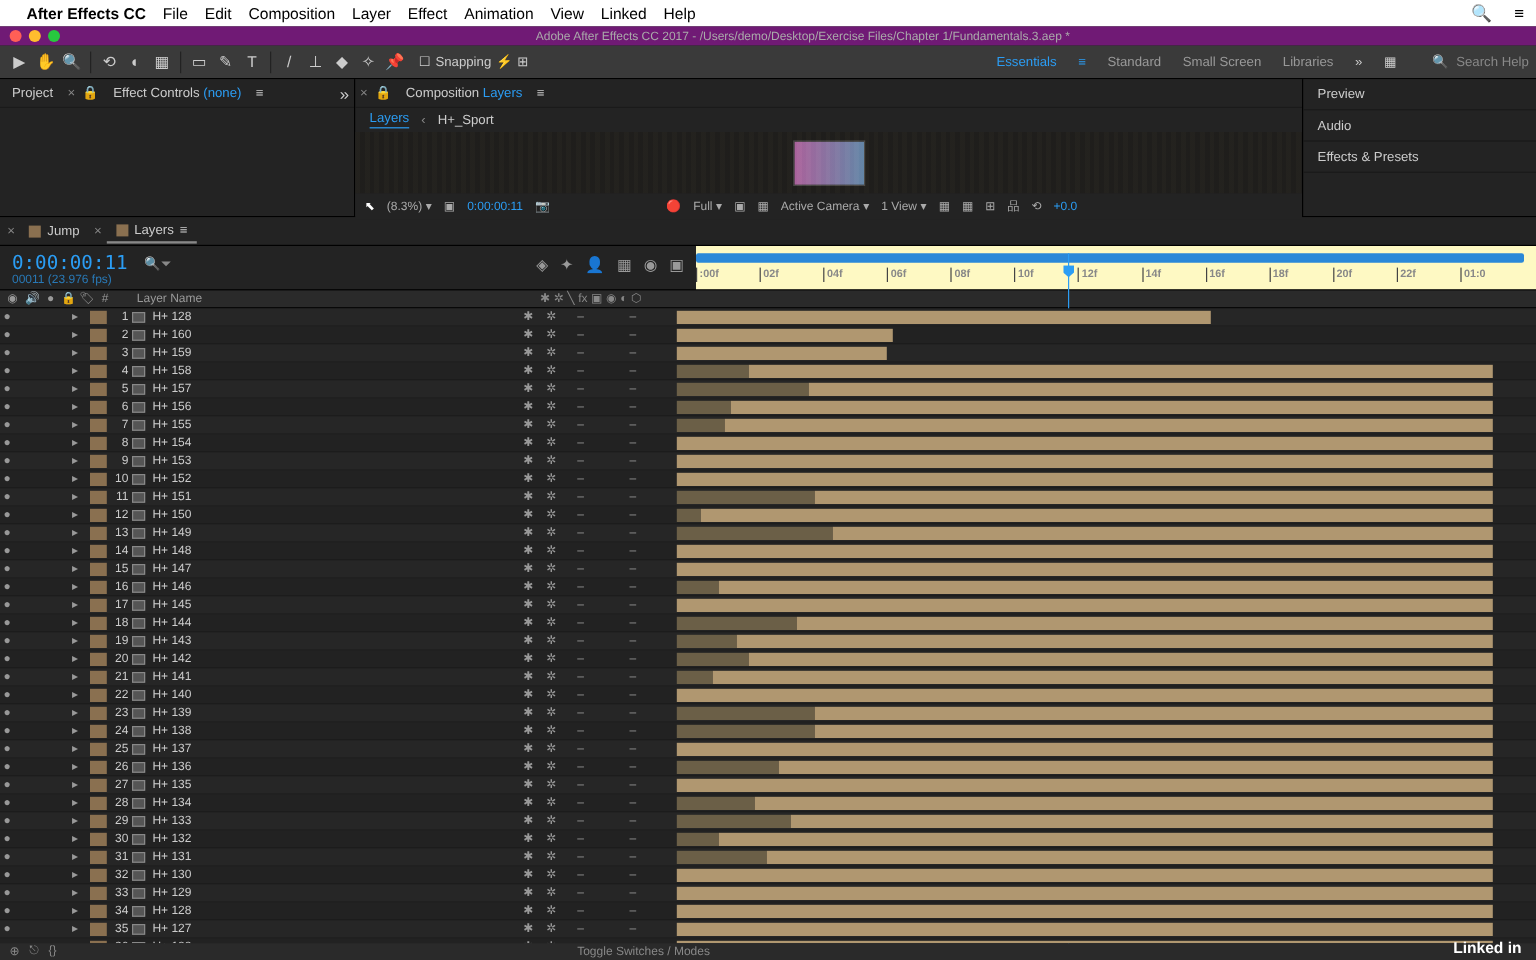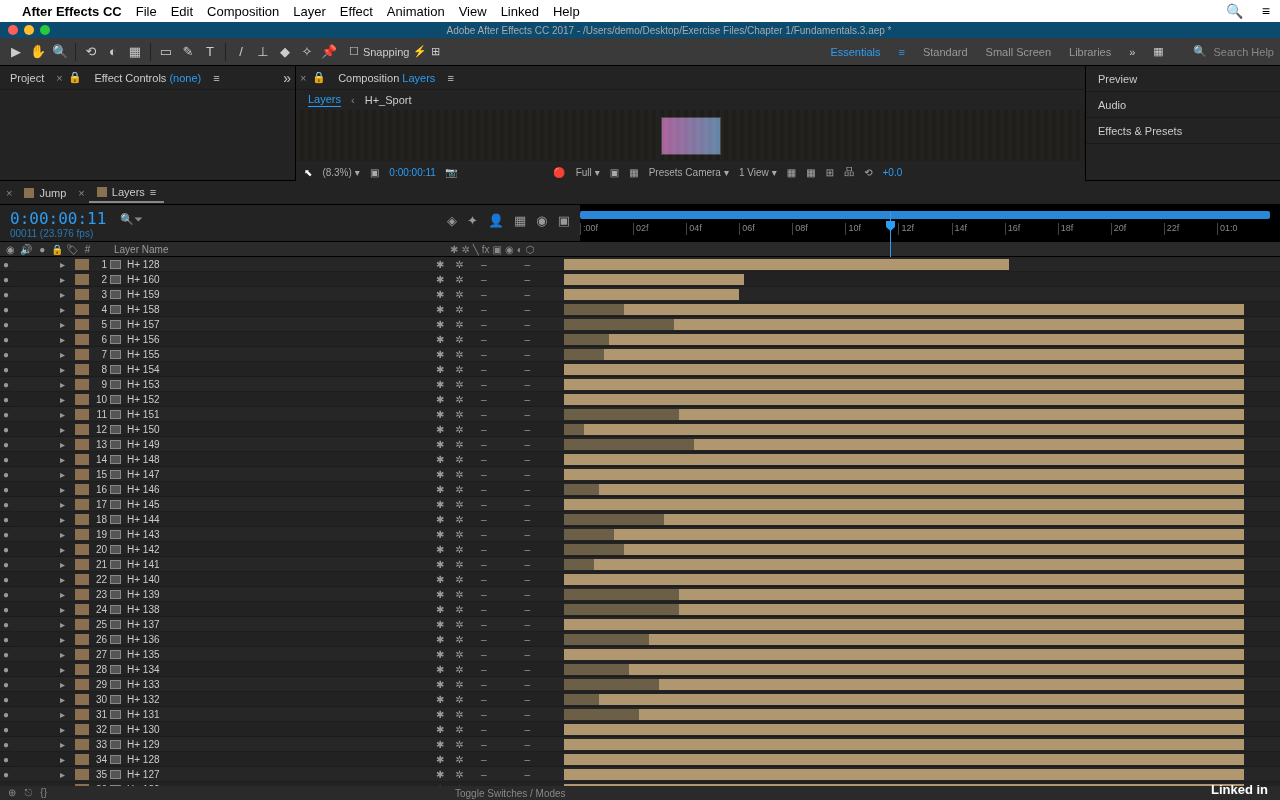--- a/index.html
+++ b/index.html
@@ -6,21 +6,21 @@
 body { width:1280px; height:800px; background:#1e1e1e; overflow:hidden; color:#ccc; font-size:11px; position:relative; }
 
 
 .menubar { height:22px; background:#fff; display:flex; align-items:center; padding:0 10px; color:#000; font-size:13px; }
 .menubar .apple { font-size:14px; margin-right:12px; }
 .menubar .app-name { font-weight:600; margin-right:14px; }
 .menubar .menu-item { margin-right:14px; }
 .menubar .right { margin-left:auto; display:flex; align-items:center; gap:18px; font-size:14px; }
 
 
-.titlebar { height:16px; background:#0c4a6e; display:flex; align-items:center; font-size:10px; color:#aaa; }
+.titlebar { height:16px; background:#701a75; display:flex; align-items:center; font-size:10px; color:#aaa; }
 .traffic { display:flex; gap:6px; padding:0 8px; }
 .traffic span { width:10px; height:10px; border-radius:50%; display:inline-block; }
 .traffic .r{background:#ff5f56;} .traffic .y{background:#ffbd2e;} .traffic .g{background:#27c93f;}
 .titlebar .title { flex:1; text-align:center; }
 
 
 .toolbar { height:28px; background:#3a3a3a; border-bottom:1px solid #000; display:flex; align-items:center; padding:0 6px; gap:2px; }
 .toolbar .tool { width:20px; height:20px; display:flex; align-items:center; justify-content:center; color:#ccc; font-size:13px; }
 .toolbar .sep { width:1px; height:18px; background:#222; margin:0 3px; }
 .toolbar .snap { display:flex; align-items:center; gap:4px; font-size:11px; margin-left:8px; }
@@ -60,21 +60,21 @@
 .tl-tabs .tab .sq { width:10px; height:10px; background:#8a7050; display:inline-block; }
 .tl-tabs .tab.active { border-bottom:2px solid #888; }
 
 
 .tc-row { height:36px; display:flex; background:#232323; }
 .tc-left { width:580px; display:flex; align-items:flex-start; padding:4px 10px; gap:14px; }
 .tc-left .timecode { color:#2b9df4; font-size:16px; font-family:monospace; }
 .tc-left .subtc { color:#2b9df4; font-size:10px; opacity:0.7; }
 .tc-left .search-ic { color:#888; margin-top:4px; }
 .tc-left .icons-right { margin-left:auto; display:flex; gap:10px; align-items:center; color:#999; font-size:13px; margin-top:4px;}
-.tc-right { flex:1; position:relative; background:#000000; }
+.tc-right { flex:1; position:relative; background:#fef9c3;font-weight:bold; }
 .ruler { position:absolute; left:0; right:10px; top:6px; height:8px; background:linear-gradient(90deg,#2b88d8 0%,#2b88d8 100%); border-radius:2px;}
 .ticks { position:absolute; left:0; right:10px; top:18px; height:14px; display:flex; font-size:9px; color:#888; }
 .ticks span { flex:1; text-align:left; border-left:1px solid #444; padding-left:2px; height:12px;}
 .playhead { position:absolute; top:6px; bottom:-560px; width:1px; background:#2b9df4; left:310px; }
 .playhead::before { content:""; position:absolute; top:10px; left:-4px; width:9px; height:10px; background:#2b9df4; clip-path:polygon(0 0,100% 0,100% 60%,50% 100%,0 60%); }
 
 
 .col-head { height:16px; display:flex; background:#2a2a2a; border-top:1px solid #000; border-bottom:1px solid #000; font-size:10px; color:#999; }
 .col-head .c1 { width:60px; display:flex; align-items:center; padding-left:6px; gap:6px;}
 .col-head .c2 { width:50px; padding-left:6px; display:flex; align-items:center;}
@@ -96,21 +96,21 @@
 .lr-ic .cine { width:11px; height:9px; background:#555; border:1px solid #888; }
 .lr-name { width:310px; color:#ccc; padding-left:3px;}
 .lr-switches { width:130px; color:#999; letter-spacing:4px; padding-left:2px;}
 .lr-bars { flex:1; position:relative; height:15px; }
 .bar { position:absolute; top:2px; height:11px; background:#b09770; }
 .bar.dark { background:#6b5f47; }
 
 
 .footer { position:absolute; bottom:0; left:0; right:0; height:14px; background:#2a2a2a; display:flex; align-items:center; font-size:10px; color:#888; }
 .footer .fl { padding:0 8px; display:flex; gap:8px;}
-.footer .fc { position:absolute; left:455px;text-align:center; }
+.footer .fc { position:absolute; left:481px;text-align:center; }
 .footer .logo { position:absolute; right:12px; bottom:3px; color:#fff; font-size:13px; font-weight:600; }
 </style>
 </head>
 <body>
 
 <div class="menubar">
   <span class="apple"></span>
   <span class="app-name">After Effects CC</span>
   <span class="menu-item">File</span>
   <span class="menu-item">Edit</span>
@@ -214,21 +214,21 @@
       <span class="vb-item">▣</span>
       <span class="vb-item">
           <span class="blue">0:00:00:11</span>
         </span>
       <span class="vb-item">📷</span>
       <span style="flex:0.3"></span>
       <span class="vb-item">🔴</span>
       <span class="vb-item"><span>Full</span> ▾</span>
       <span class="vb-item">▣</span>
       <span class="vb-item">▦</span>
-      <span class="vb-item"><span>Presets Camera</span> ▾</span>
+      <span class="vb-item"><span>Active Camera</span> ▾</span>
       <span class="vb-item"><span>1 View</span> ▾</span>
       <span class="vb-item">▦</span>
       <span class="vb-item">▦</span>
       <span class="vb-item">⊞</span>
       <span class="vb-item">品</span>
       <span class="vb-item">⟲</span>
       <span class="vb-item blue">+0.0</span>
     </div>
   </div>
   <div class="right-pane">

